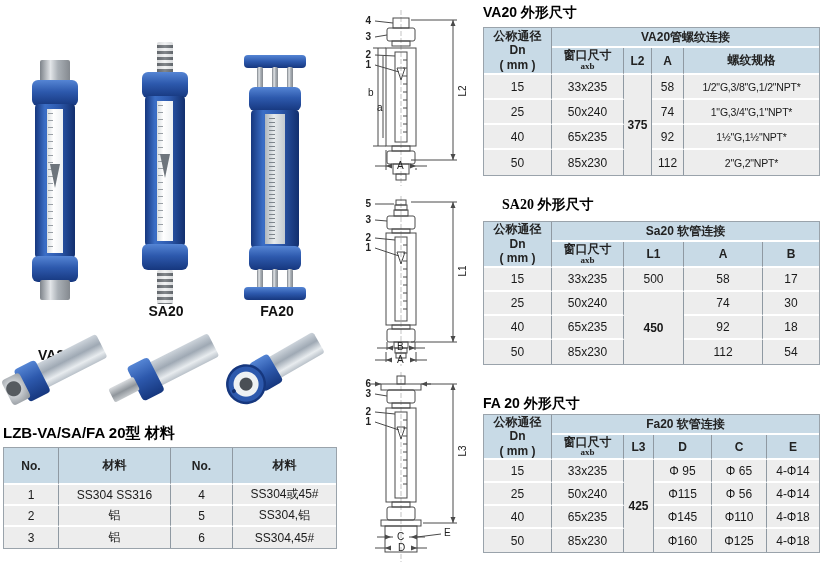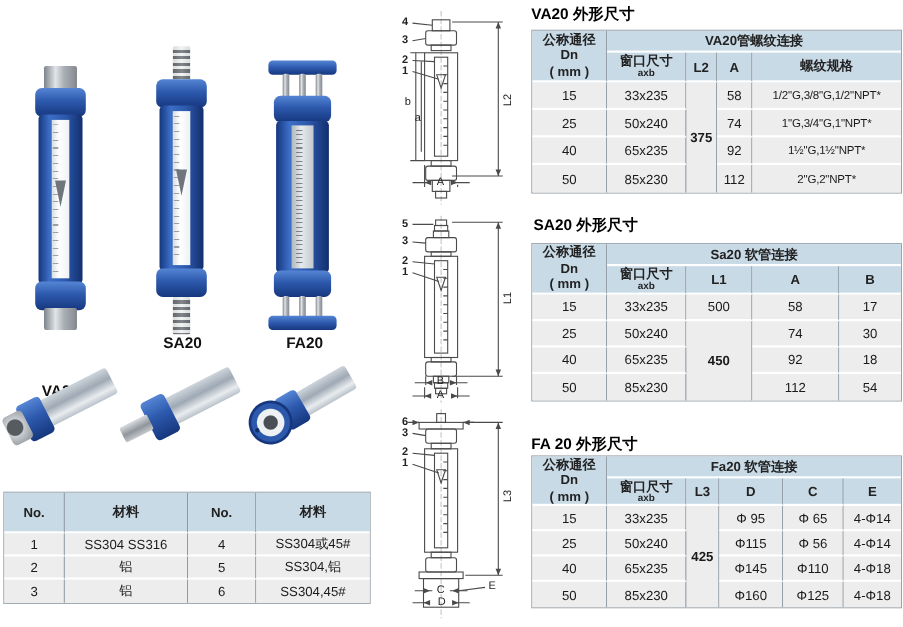--- a/index.html
+++ b/index.html
@@ -15,21 +15,21 @@
   table.spec { position:absolute; border-collapse:separate; border-spacing:0; table-layout:fixed;
                border:1px solid #9aa3ab; font-size:12px; }
   table.spec th, table.spec td { background:#ededed; border-right:1px solid #8f99a2;
                border-bottom:2px solid #ffffff; text-align:center; vertical-align:middle; padding:0; color:#1a1a1a; }
   table.spec th { background:#c8dae6; font-weight:bold; color:#222; }
   table.spec th:last-child, table.spec td:last-child { border-right:none; }
   table.spec tr:last-child td { border-bottom:none; }
   table.spec td.nb { border-bottom:none;font-weight:bold; }
   .dnh { font-size:12px; line-height:1.2; }
   .dnh span { display:block; }
-  .winh span { display:block; line-height:1.05; }
+  .winh span { display:block; line-height:1.05;font-family:Liberation Serif, serif; }
   .winh .sub { font-size:9px; font-weight:bold;text-align:center; }
   td.spec-cell { text-align:left; padding-left:5px; font-size:10.5px; letter-spacing:-0.2px; }
 
   
   .ph { position:absolute; }
   .m-metal { position:absolute; background:linear-gradient(90deg,#7d838a,#e2e5e8 35%,#aab0b6 60%,#84898f); border-radius:2px; }
   .m-barb  { position:absolute; border-radius:2px;
              background:repeating-linear-gradient(180deg,rgba(255,255,255,.65) 0 3px,rgba(60,65,70,.55) 3px 6px),
                         linear-gradient(90deg,#909499,#d8dbde 50%,#8f959b); }
   .m-cap   { position:absolute; background:linear-gradient(180deg,#5585d4,#2d59ad 45%,#16377e); border-radius:6px; }
@@ -131,20 +131,21 @@
     </div>
   </div>
   <div class="ang" style="left:224px; top:328px;">
     <div class="rot" style="transform:rotate(-30deg);">
       <div class="ag-glass" style="left:44px; top:7px; width:58px; height:24px;"></div>
       <div class="ag-collar" style="left:30px; top:3px; width:22px; height:32px;"></div>
       <div class="ag-disc" style="left:-2px; top:-1px;"></div>
     </div>
   </div>
 
+  <div class="sec-title mat-title" style="left:3px; top:424px;">LZB-VA/SA/FA 20型  材料</div>
   <table class="spec" style="left:3px; top:447px; width:334px;">
     <colgroup>
         <col style="width:55px">
         <col style="width:112px">
         <col style="width:62px">
         <col>
       </colgroup>
     <tbody>
         <tr style="height:37px;">
       <th>No.</th>
@@ -342,21 +343,21 @@
     </tr>
     <tr style="height:25px;">
       <td>50</td>
       <td>85x230</td>
       <td>112</td>
       <td class="spec-cell">2"G,2"NPT*</td>
     </tr>
   </tbody>
     </table>
 
-  <div class="sec-title" style="left:485px; top:196px;">SA20 外形尺寸</div>
+  <div class="sec-title" style="left:502px; top:196px;font-family:Liberation Serif, serif;">SA20 外形尺寸</div>
   <table class="spec" style="left:483px; top:221px; width:337px;">
     <colgroup>
         <col style="width:68px">
         <col style="width:72px">
         <col style="width:60px">
         <col style="width:79px">
         <col>
       </colgroup>
     <tbody>
         <tr style="height:20px;">

